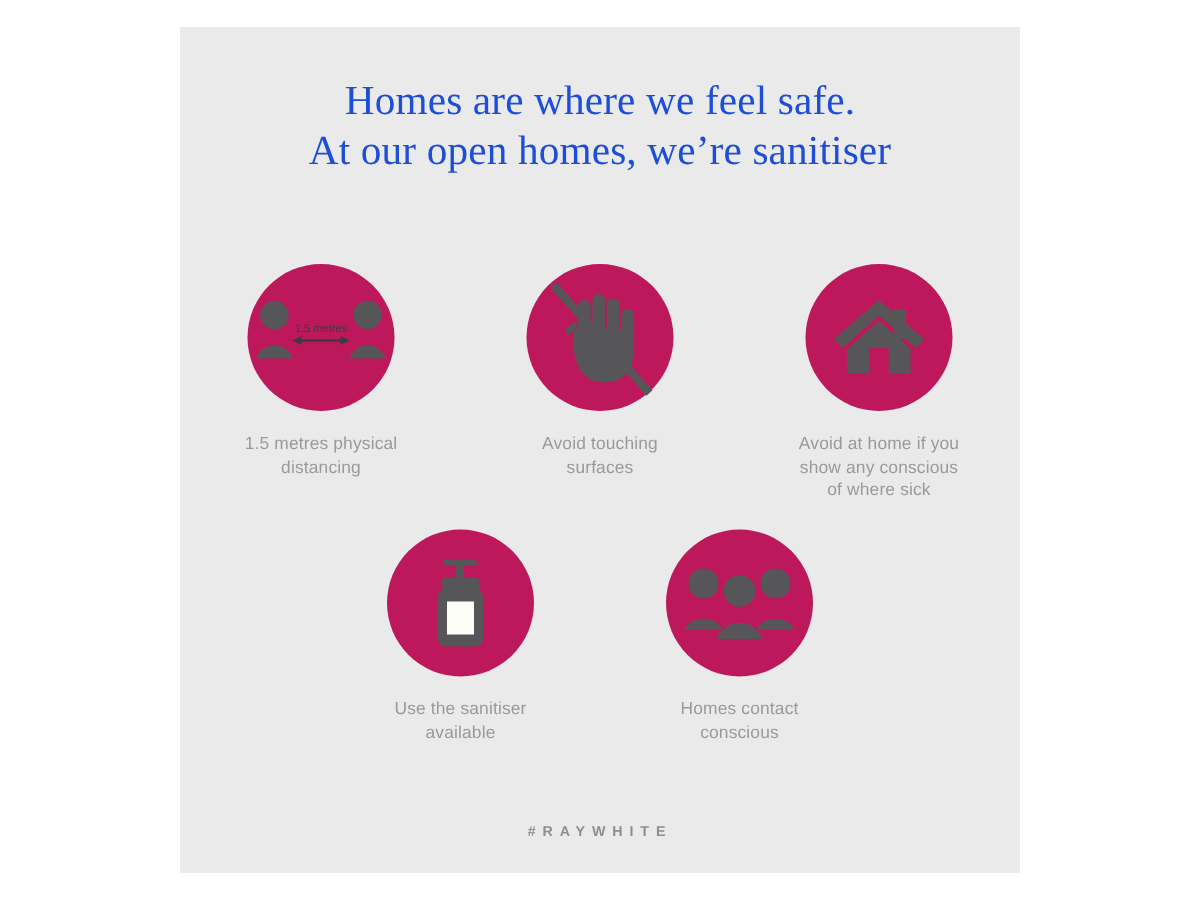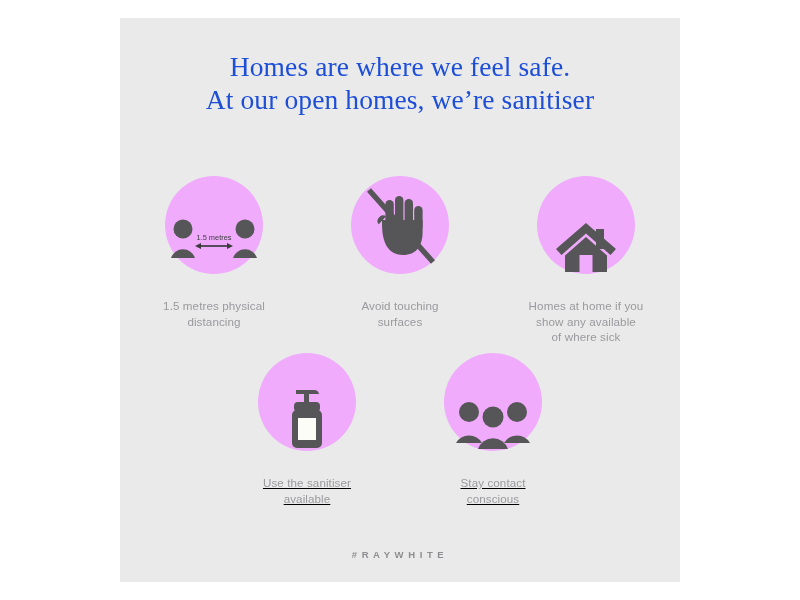--- a/index.html
+++ b/index.html
@@ -46,36 +46,36 @@
     justify-content: center;
   }
   #row-1 { top: 158px; }
   #row-2 { top: 335px; }
   .cell {
     width: 186px;
     display: flex;
     flex-direction: column;
     align-items: center;
   }
-  #row-2 .cell { width: 186px; text-decoration: underline; }
+  #row-2 .cell { width: 186px; }
 
   .circle {
     width: 98px;
     height: 98px;
     border-radius: 50%;
-    background: #f0abfc;
+    background: #be185d;
     position: relative;
     display: flex;
-    align-items: flex-end;
+    align-items: center;
     justify-content: center;
   }
   .circle svg { display: block; overflow: visible; }
 
   .caption {
-    margin-top: 24px;
+    margin-top: 14px;
     text-align: center;
     font-size: 11.6px;
     line-height: 15.5px;
     color: #9a9a9e;
     letter-spacing: 0.1px;
   }
   .caption div { white-space: pre; }
 
   
   .footer {
@@ -148,22 +148,22 @@
       <div class="circle">
         <svg width="62" height="52" viewBox="0 0 62 52">
           <g fill="#565658">
             <rect x="41" y="7" width="8" height="20"></rect>
             <path d="M31 1 L61 27 L55.5 33 L31 11.5 L6.5 33 L1 27 Z"></path>
             <path d="M31 15 L52 33.5 L52 50 L37.5 50 L37.5 33 L24.5 33 L24.5 50 L10 50 L10 33.5 Z"></path>
           </g>
         </svg>
       </div>
       <div class="caption">
-        <div>Homes at home if you</div>
-        <div>show any available</div>
+        <div>Avoid at home if you</div>
+        <div>show any conscious</div>
         <div>of where sick</div>
       </div>
     </div>
 
   </div>
 
   <div class="row" id="row-2">
 
     <div class="cell">
       <div class="circle">
@@ -190,21 +190,21 @@
             <circle cx="13" cy="13" r="10"></circle>
             <path d="M0 44 A15 15 0 0 1 26 44 Z"></path>
             <circle cx="61" cy="13" r="10"></circle>
             <path d="M48 44 A15 15 0 0 1 74 44 Z"></path>
             <circle cx="37" cy="18" r="10.5"></circle>
             <path d="M22 50 A15.8 15.8 0 0 1 52 50 Z"></path>
           </g>
         </svg>
       </div>
       <div class="caption">
-        <div>Stay contact</div>
+        <div>Homes contact</div>
         <div>conscious</div>
       </div>
     </div>
 
   </div>
 
   <div class="footer">#RAYWHITE</div>
 
 </div>
 

